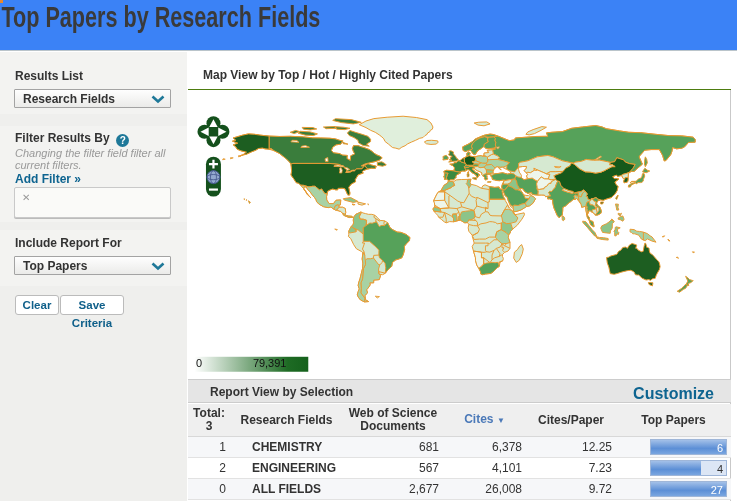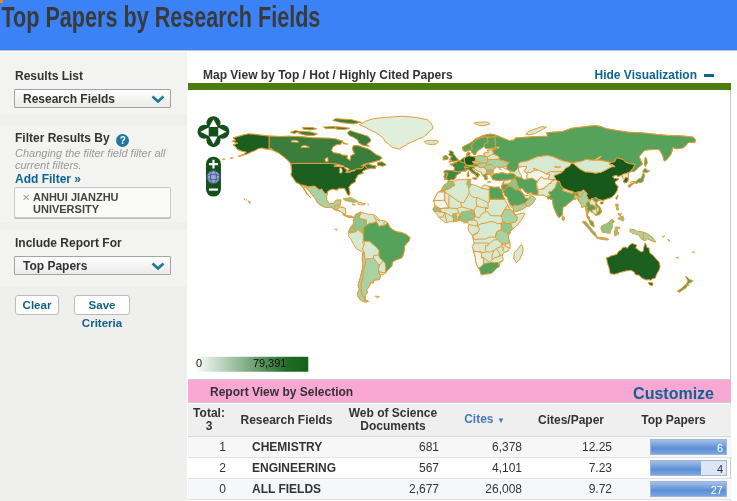--- a/index.html
+++ b/index.html
@@ -6,25 +6,25 @@
 .hdr h1{font-size:30px;font-weight:bold;color:#3a3a3a;padding:0 0 0 2px;transform:scaleX(0.72);transform-origin:0 0;white-space:nowrap}
 .corner{position:absolute;left:0;top:0;width:3px;height:3px;background:#e8882c}
 .side{position:absolute;left:0;top:52px;width:187px;height:449px;background:#efefed}
 .sec{position:absolute;left:0;width:187px;background:#f3f3f1}
 .lbl{position:absolute;font-size:12px;font-weight:bold;color:#333}
 .sel{position:absolute;left:14px;width:157px;height:19px;border:1px solid #a3a3a3;background:linear-gradient(#fefefe,#ebebe9);border-radius:1px}
 .sel .t{font-size:12px;font-weight:bold;color:#333;padding:2px 0 0 8px}
 .sel svg{position:absolute;right:5px;top:5px}
 .teal{color:#0e6490}
 .main{position:absolute;left:188px;top:52px;width:543px;height:449px;background:#fff;border-right:1px solid #c9c9c9}
-.mapbar{position:absolute;left:188px;top:52px;width:543px;height:38px;background:#fff;border-bottom:7px solid #4d7c0f}
+.mapbar{position:absolute;left:188px;top:52px;width:543px;height:38px;background:#fff;border-bottom:1px solid #4d7c0f}
 .mapbar .t{position:absolute;left:15px;top:16px;font-size:12px;font-weight:bold;color:#333}
 .mapbar .r{position:absolute;right:17px;top:16px;font-size:12px;font-weight:bold;color:#0e6490}
 .dash{display:inline-block;width:10px;height:3px;background:#0e6490;vertical-align:2px;margin-left:7px}
-.rptbar{position:absolute;left:188px;top:379px;width:543px;height:24px;background:#f9a8d4;border-top:1px solid #ccc;border-bottom:1px solid #ccc}
+.rptbar{position:absolute;left:188px;top:379px;width:543px;height:24px;background:#e5e5e5;border-top:1px solid #ccc;border-bottom:1px solid #ccc}
 .rptbar .t{position:absolute;left:22px;top:5px;font-size:12px;font-weight:bold;color:#333}
 .rptbar .r{position:absolute;right:17px;top:5px;font-size:16px;font-weight:bold;color:#0e6490}
 table.rv{position:absolute;left:188px;top:404px;width:543px;border-collapse:collapse;font-size:12px;table-layout:fixed}
 table.rv th{background:#efefef;font-weight:bold;color:#333;padding:3px 2px;border-bottom:1px solid #d8d8d8;text-align:center;font-size:12px;line-height:13px;height:32px}
 table.rv td{padding:2px 4px;border-bottom:1px solid #e2e2e2;color:#333;line-height:15px;height:20px}
 tr.odd td{background:#f6f7f9}
 td.num{text-align:right}
 .fld{color:#1f6f9c;font-weight:bold;padding-left:22px !important}
 .bar{position:relative;width:77px;height:16px;border:1px solid #9fb6d8;background:#dce6f5;margin-left:30px}
 .fill{position:absolute;left:0;top:0;bottom:0;background:linear-gradient(#a3c0e8,#5c8fd6 60%,#7aa6e0)}
@@ -43,36 +43,34 @@
     <svg width="14" height="9">
       <path d="M1.5,1.5 L7,6.5 L12.5,1.5" fill="none" stroke="#1e7898" stroke-width="2.6"></path>
     </svg>
   </div>
 <div class="sec" style="top:126px;height:96px"></div>
 <div class="lbl" style="left:15px;top:131px">Filter Results By&nbsp; <span style="display:inline-block;width:13px;height:13px;border-radius:7px;background:#1e7898;color:#fff;font-size:10px;text-align:center;line-height:13px;vertical-align:-2px">?</span></div>
 <div style="position:absolute;left:15px;top:148px;width:172px;font-size:11px;font-style:italic;color:#999;line-height:11.5px">Changing the filter field filter all current filters.</div>
 <div class="teal" style="position:absolute;left:15px;top:172px;font-size:12px;font-weight:bold">Add Filter »</div>
 <div style="position:absolute;left:14px;top:187px;width:157px;height:31px;background:#fafaf8;border:1px solid #c9c9c9;border-radius:2px;box-shadow:0 1px 0 #bbb">
   <div style="position:absolute;left:7px;top:4px;color:#999;font-size:10px">✕</div>
-  <div style="position:absolute;left:18px;top:3px;font-size:11px;font-weight:bold;color:#444;line-height:12px">ANHUI JIANZHU<br>UNIVERSITY</div>
 </div>
 <div class="sec" style="top:230px;height:56px"></div>
 <div class="lbl" style="left:15px;top:236px">Include Report For</div>
 <div class="sel" style="top:256px">
     <div class="t">Top Papers</div>
     <svg width="14" height="9">
       <path d="M1.5,1.5 L7,6.5 L12.5,1.5" fill="none" stroke="#1e7898" stroke-width="2.6"></path>
     </svg>
   </div>
 <div class="btn" style="left:15px;top:295px;width:44px">Clear</div>
-<div class="btn" style="left:74px;top:295px;width:56px">Save Criteria</div>
+<div class="btn" style="left:60px;top:295px;width:64px">Save Criteria</div>
 <div class="main"></div>
 <div class="mapbar">
     <div class="t">Map View by Top / Hot / Highly Cited Papers</div>
-    <div class="r">Hide Visualization<span class="dash"></span></div>
   </div>
 <svg style="position:absolute;left:188px;top:91px" width="543" height="288" viewBox="1 1 544 288">
 <polygon points="46.3,47.7 48.9,50.1 45.6,51.0 50.9,53.0 46.3,54.7 48.9,56.7 50.2,59.0 54.2,60.7 59.6,62.0 55.6,65.0 52.9,65.6 59.6,64.0 64.9,61.6 68.9,60.0 71.5,58.4 75.5,57.9 78.2,58.7 82.2,59.0 87.5,60.7 92.8,63.4 96.1,66.0 99.5,68.7 102.8,72.0 104.1,74.1 104.5,76.7 104.8,81.3 104.2,84.9 107.4,89.4 109.3,92.5 112.2,93.3 113.8,95.1 115.4,96.6 117.4,99.3 119.4,101.9 120.5,104.3 123.4,107.2 124.1,107.8 122.3,105.9 120.1,103.3 118.1,100.6 117.0,98.6 117.4,96.6 119.4,96.9 121.0,99.3 123.4,101.9 125.4,104.6 127.8,107.5 129.4,109.8 129.7,111.4 132.0,113.9 136.7,116.6 141.4,117.6 144.1,117.0 146.3,118.5 148.9,120.1 152.0,120.9 154.0,121.3 155.9,123.3 156.9,125.2 159.3,126.3 162.6,127.5 165.7,127.3 166.6,128.0 165.3,126.3 162.0,126.0 160.0,125.6 158.6,124.4 159.0,122.5 158.6,118.5 156.0,117.2 152.3,117.2 152.0,115.2 153.7,114.8 154.0,109.9 149.3,110.2 146.7,113.6 142.3,113.5 140.0,109.9 139.8,106.6 140.4,103.9 140.7,101.3 143.3,99.9 146.0,98.9 148.7,99.7 150.9,99.8 151.3,98.3 155.3,98.1 158.0,98.5 159.6,101.5 161.0,104.9 162.9,105.0 163.2,102.9 162.0,97.3 164.6,93.9 168.9,91.6 168.6,89.3 169.7,87.7 171.3,84.8 174.2,83.7 176.6,83.0 175.5,81.6 176.6,80.6 178.6,79.7 180.9,78.9 184.8,78.1 188.6,78.3 189.6,76.1 184.8,74.9 181.3,73.6 176.6,76.0 174.6,75.7 178.6,73.7 181.9,72.9 187.5,71.7 192.6,70.1 195.5,67.7 193.2,66.0 189.9,64.7 187.9,63.4 184.6,60.7 182.6,59.4 179.9,58.4 177.3,57.4 174.6,56.7 171.9,55.6 166.9,55.4 165.7,58.3 166.6,61.1 168.0,63.8 164.0,65.7 163.6,70.3 160.2,68.3 160.6,65.3 156.0,65.0 152.7,63.4 146.7,62.7 144.7,60.3 146.0,57.0 149.3,54.7 154.0,54.0 156.0,50.7 152.7,50.1 148.7,48.7 143.3,48.1 134.0,47.8 126.1,47.7 116.7,46.7 103.4,46.1 92.8,46.3 82.2,45.9 72.9,44.9 67.5,44.1 61.6,43.7 55.6,45.0 48.9,47.0" fill="#d6e9d1" stroke="#e89b33" stroke-width="1.0" stroke-linejoin="round"></polygon>
 <polygon points="82.2,45.9 92.8,46.3 103.4,46.1 116.7,46.7 126.1,47.7 134.0,47.8 143.3,48.1 148.7,48.7 152.7,50.1 156.0,50.7 154.0,54.0 149.3,54.7 146.0,57.0 144.7,60.3 146.7,62.7 152.7,63.4 156.0,65.0 160.6,65.3 160.2,68.3 163.6,70.3 164.0,65.7 168.0,63.8 166.6,61.1 165.7,58.3 166.9,55.4 171.9,55.6 174.6,56.7 177.3,57.4 179.9,58.4 182.6,59.4 184.6,60.7 187.9,63.4 189.9,64.7 193.2,66.0 195.5,67.7 192.6,70.1 187.5,71.7 181.9,72.9 178.6,73.7 174.6,75.7 176.6,76.0 181.3,73.6 184.8,74.9 189.6,76.1 188.6,78.3 184.8,78.1 180.9,78.9 180.5,78.4 177.9,75.6 175.3,78.7 169.9,78.8 168.0,80.4 164.4,80.6 164.6,81.4 160.0,82.2 159.0,82.2 160.0,80.9 160.2,78.7 158.5,77.6 157.3,76.7 152.1,74.3 143.1,73.3 106.1,73.3 104.1,74.1 102.8,72.0 99.5,68.7 96.1,66.0 92.8,63.4 87.5,60.7 84.6,58.7 82.2,58.7 82.2,45.9" fill="#3a7d3c" stroke="#e89b33" stroke-width="1.0" stroke-linejoin="round"></polygon>
 <polygon points="163.3,40.3 168.6,42.1 175.3,44.1 181.3,46.1 183.9,49.1 183.9,51.4 179.9,54.0 182.6,56.0 176.6,55.4 171.9,52.7 171.3,50.1 167.3,47.4 162.6,45.4 160.6,42.7" fill="#3a7d3c" stroke="#e89b33" stroke-width="1.0" stroke-linejoin="round"></polygon>
 <polygon points="147.3,36.4 156.6,37.0 163.3,38.1 158.0,39.4 150.0,39.0" fill="#3a7d3c" stroke="#e89b33" stroke-width="1.0" stroke-linejoin="round"></polygon>
 <polygon points="115.4,37.2 126.1,37.4 130.0,38.8 123.4,39.7 116.7,39.0" fill="#3a7d3c" stroke="#e89b33" stroke-width="1.0" stroke-linejoin="round"></polygon>
 <polygon points="155.3,50.7 157.3,52.7 161.3,54.0 156.6,53.6" fill="#3a7d3c" stroke="#e89b33" stroke-width="1.0" stroke-linejoin="round"></polygon>
 <polygon points="113.4,41.1 123.4,41.7 130.7,43.7 126.7,45.4 118.7,45.0 111.4,43.0" fill="#3a7d3c" stroke="#e89b33" stroke-width="1.0" stroke-linejoin="round"></polygon>
 <polygon points="148.7,28.5 164.6,29.4 174.6,32.1 166.6,33.7 154.7,32.4 146.0,30.2" fill="#3a7d3c" stroke="#e89b33" stroke-width="1.0" stroke-linejoin="round"></polygon>

